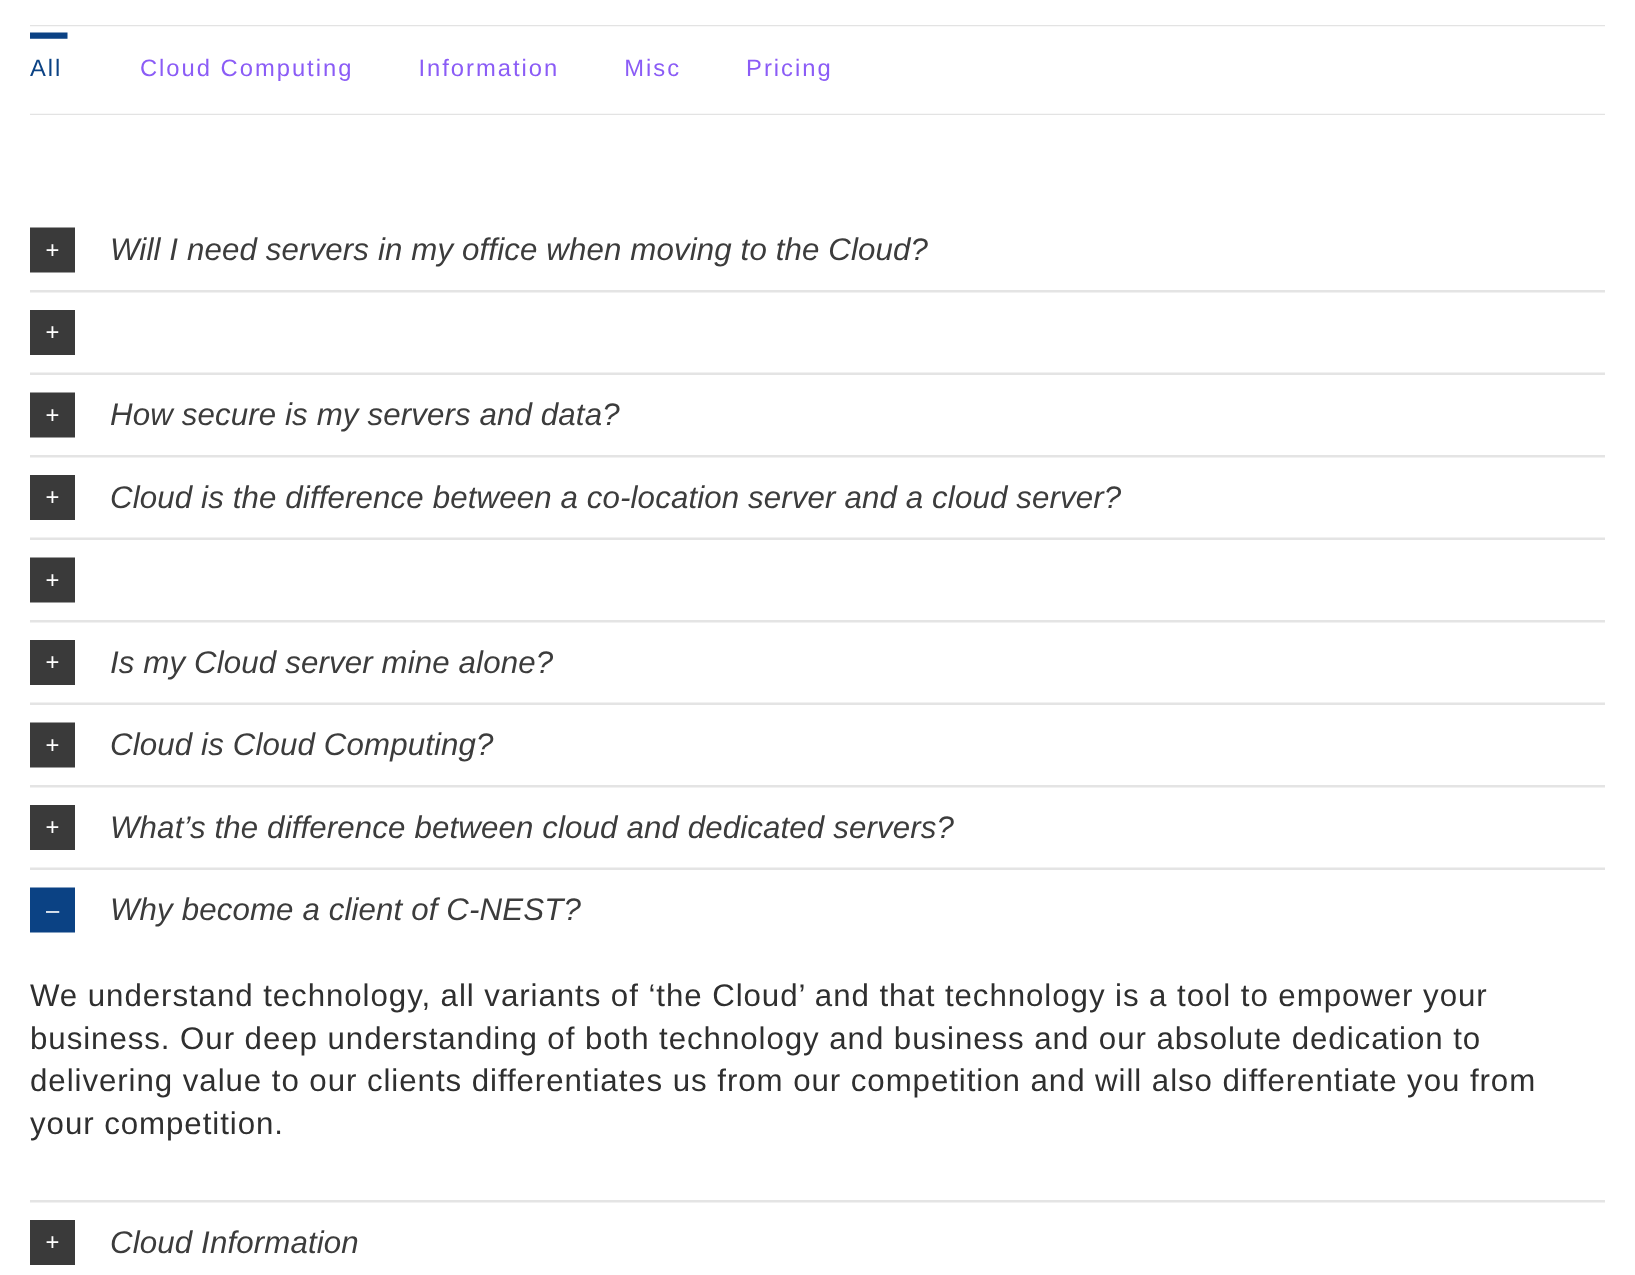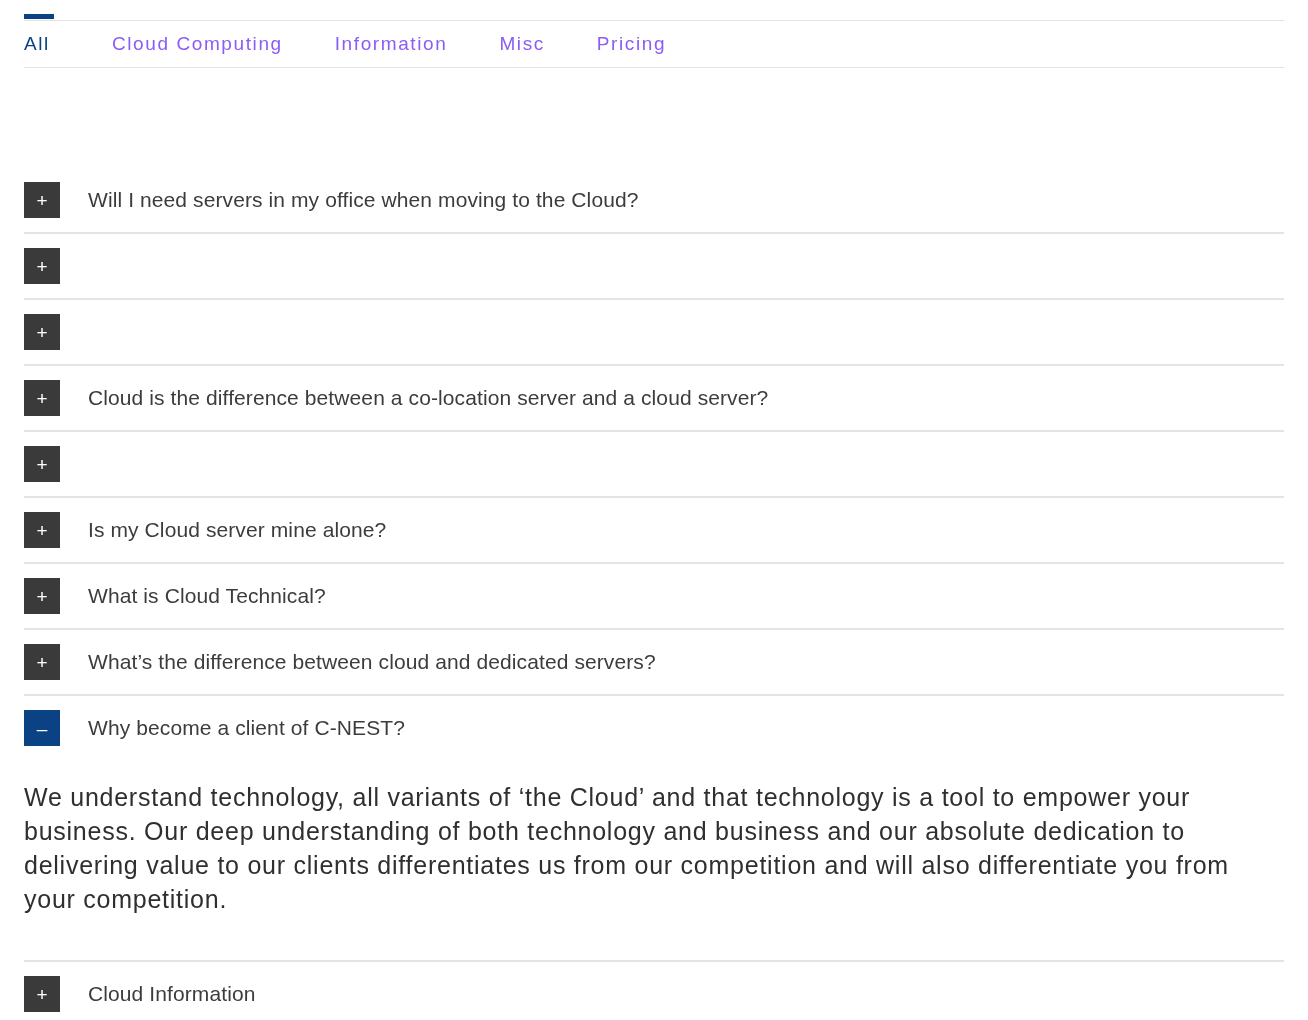--- a/index.html
+++ b/index.html
@@ -21,21 +21,21 @@
     position: relative;
     background: #ffffff;
   }
 
   
   .tabbar {
     position: absolute;
     left: 24px;
     top: 20px;
     width: 1260px;
-    height: 48px;
+    height: 72px;
     border-top: 1px solid #e3e3e3;
     border-bottom: 1px solid #e3e3e3;
     box-sizing: border-box;
     display: flex;
     align-items: center;
   }
   .tab {
     position: relative;
     font-size: 19px;
     letter-spacing: 1.6px;
@@ -91,24 +91,25 @@
     line-height: 1;
     font-family: "Liberation Sans", sans-serif;
     cursor: pointer;
     user-select: none;
   }
   .acc-item.open .acc-toggle {
     background: #0b4284;
   }
   .acc-title {
     margin-left: 28px;
-    font-size: 21px;
+    font-size: 25px;
     color: #3c3c3c;
     letter-spacing: 0.1px;
     white-space: nowrap;
+    font-style: italic;
   }
 
   .acc-panel {
     padding: 20px 0 44px 0;
     font-size: 25px;
     line-height: 34px;
     letter-spacing: 0.75px;
     color: #2f2f2f;
     max-width: 1262px;
   }
@@ -150,20 +151,21 @@
 
     <div class="acc-item">
       <div class="acc-header">
         <span class="acc-toggle">+</span>
       </div>
     </div>
 
     <div class="acc-item">
       <div class="acc-header">
         <span class="acc-toggle">+</span>
+        <span class="acc-title">How secure is my servers and data?</span>
       </div>
     </div>
 
     <div class="acc-item">
       <div class="acc-header">
         <span class="acc-toggle">+</span>
         <span class="acc-title">Cloud is the difference between a co-location server and a cloud server?</span>
       </div>
     </div>
 
@@ -176,21 +178,21 @@
     <div class="acc-item">
       <div class="acc-header">
         <span class="acc-toggle">+</span>
         <span class="acc-title">Is my Cloud server mine alone?</span>
       </div>
     </div>
 
     <div class="acc-item">
       <div class="acc-header">
         <span class="acc-toggle">+</span>
-        <span class="acc-title">What is Cloud Technical?</span>
+        <span class="acc-title">Cloud is Cloud Computing?</span>
       </div>
     </div>
 
     <div class="acc-item">
       <div class="acc-header">
         <span class="acc-toggle">+</span>
         <span class="acc-title">What’s the difference between cloud and dedicated servers?</span>
       </div>
     </div>
 

